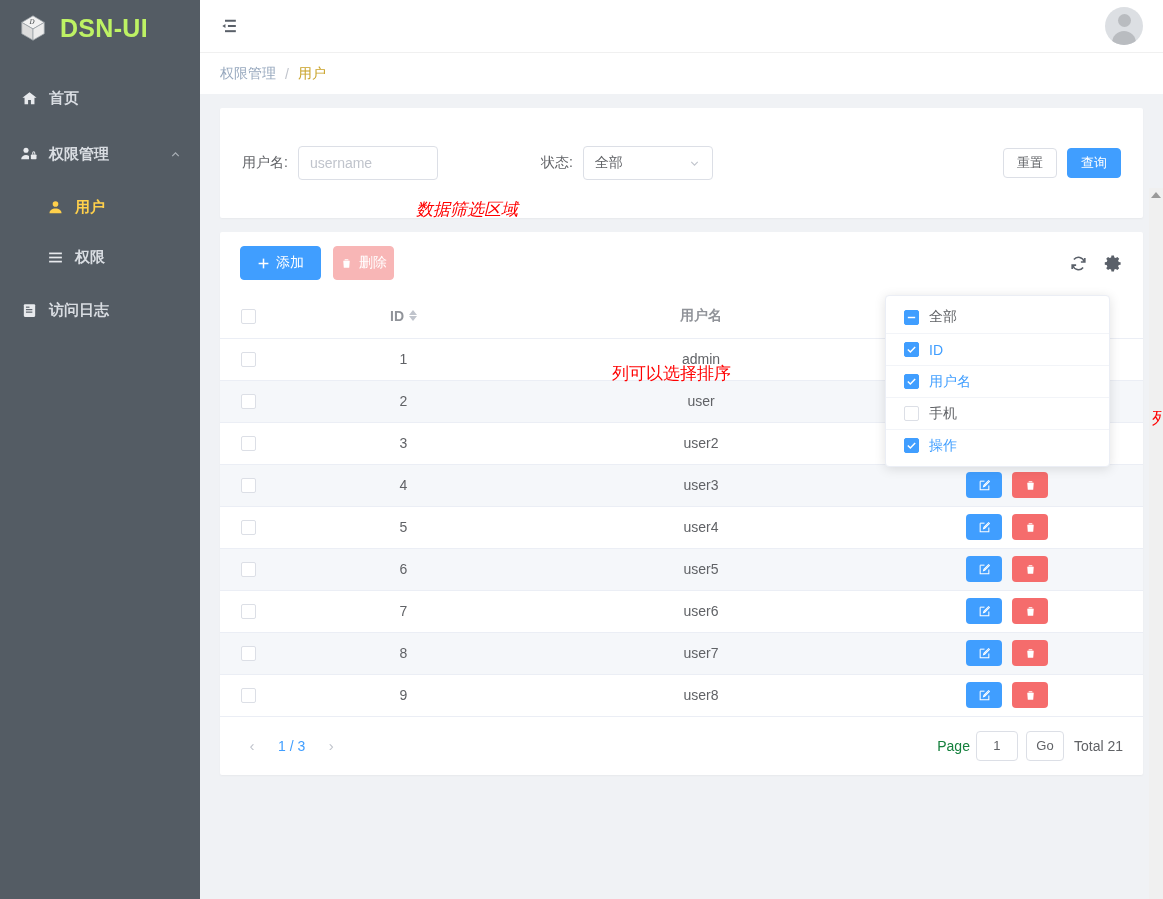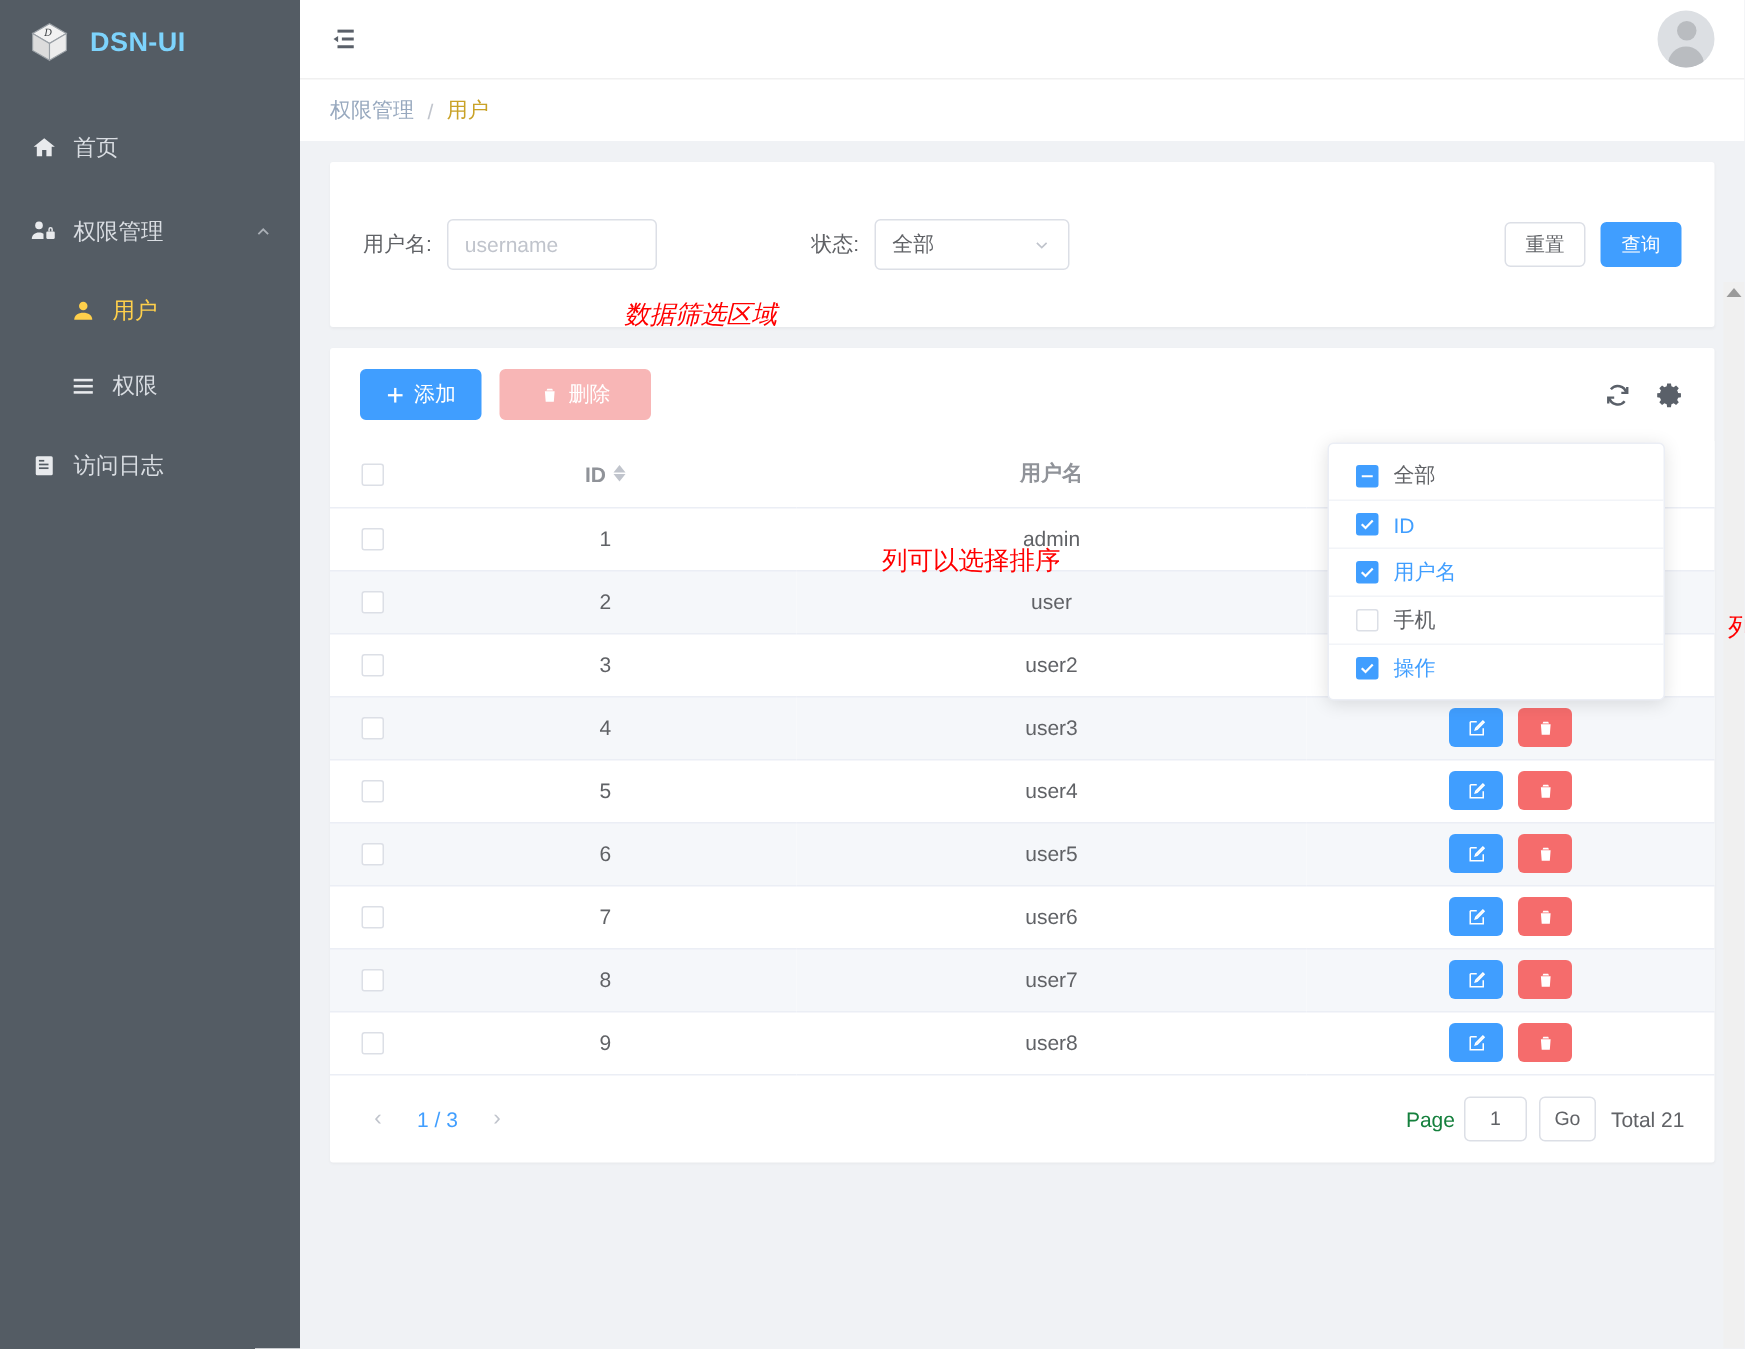--- a/index.html
+++ b/index.html
@@ -17,28 +17,29 @@
     background: #545c64;
     color: #fff;
     position: relative;
   }
   .brand {
     height: 56px; display: flex; align-items: center; gap: 12px;
     padding-left: 18px;
   }
   .brand-logo { width: 30px; height: 30px; flex: 0 0 30px; }
   .brand-title {
-    font-size: 18px; font-weight: bold; color: #7dd3fc; letter-spacing: .3px;
+    font-size: 25px; font-weight: bold; color: #bef264; letter-spacing: .3px;
   }
   .menu { margin-top: 14px; }
   .menu-item {
     display: flex; align-items: center;
     height: 56px; padding: 0 18px;
     color: #d9dde2; font-size: 15px; cursor: pointer;
     position: relative;
+    font-weight: bold;
   }
   .menu-item .mi-icon {
     width: 22px; flex: 0 0 22px; display: inline-flex;
     align-items: center; justify-content: center; margin-right: 9px;
   }
   .menu-item .mi-label { white-space: nowrap; }
   .menu-item .mi-arrow {
     margin-left: auto; opacity: .7; display: inline-flex;
   }
   .submenu .menu-item { padding-left: 44px; height: 50px; }
@@ -117,21 +118,21 @@
     font-family: Liberation Sans, sans-serif;
   }
   .btn-default { background: #fff; border-color: #dcdfe6; color: #606266; }
   .btn-primary { background: #409eff; border-color: #409eff; color: #fff; }
   .btn-primary-lg {
     background: #409eff; border-color: #409eff; color: #fff;
     height: 34px; font-size: 14px; padding: 0 16px;
   }
   .btn-danger-disabled {
     background: #f8b6b6; border-color: #f8b6b6; color: #fff;
-    height: 34px; font-size: 14px; padding: 0 26px; cursor: not-allowed;
+    height: 34px; font-size: 14px; padding: 0 6px; cursor: not-allowed;
   }
 
   
   .table-card { margin-top: 14px; position: relative; }
   .table-toolbar {
     height: 62px; display: flex; align-items: center; padding: 0 20px;
   }
   .tt-gap { width: 12px; }
   .tt-spacer { flex: 1 1 auto; }
   .tt-icon {
@@ -222,21 +223,21 @@
   }
   .pg-total { margin-left: 10px; color: #606266; }
 
   
   .anno {
     position: absolute; color: #ff0000; font-size: 17px; z-index: 60;
     white-space: nowrap; pointer-events: none;
     font-family: "DejaVu Sans", sans-serif;
   }
   #anno-filter { left: 216px; top: 104px; font-style: italic; }
-  #anno-sort   { left: 388px; top: 268px; }
+  #anno-sort   { left: 412px; top: 268px; }
   #anno-cols   { left: 952px; top: 313px; }
 
   
   .vscroll {
     position: absolute; right: 0; top: 94px; width: 14px; bottom: 0;
     background: #f0f0f0;
   }
   .vscroll .track-top {
     width: 0; height: 0; margin: 4px auto 0 auto;
     border-left: 5px solid transparent; border-right: 5px solid transparent;

